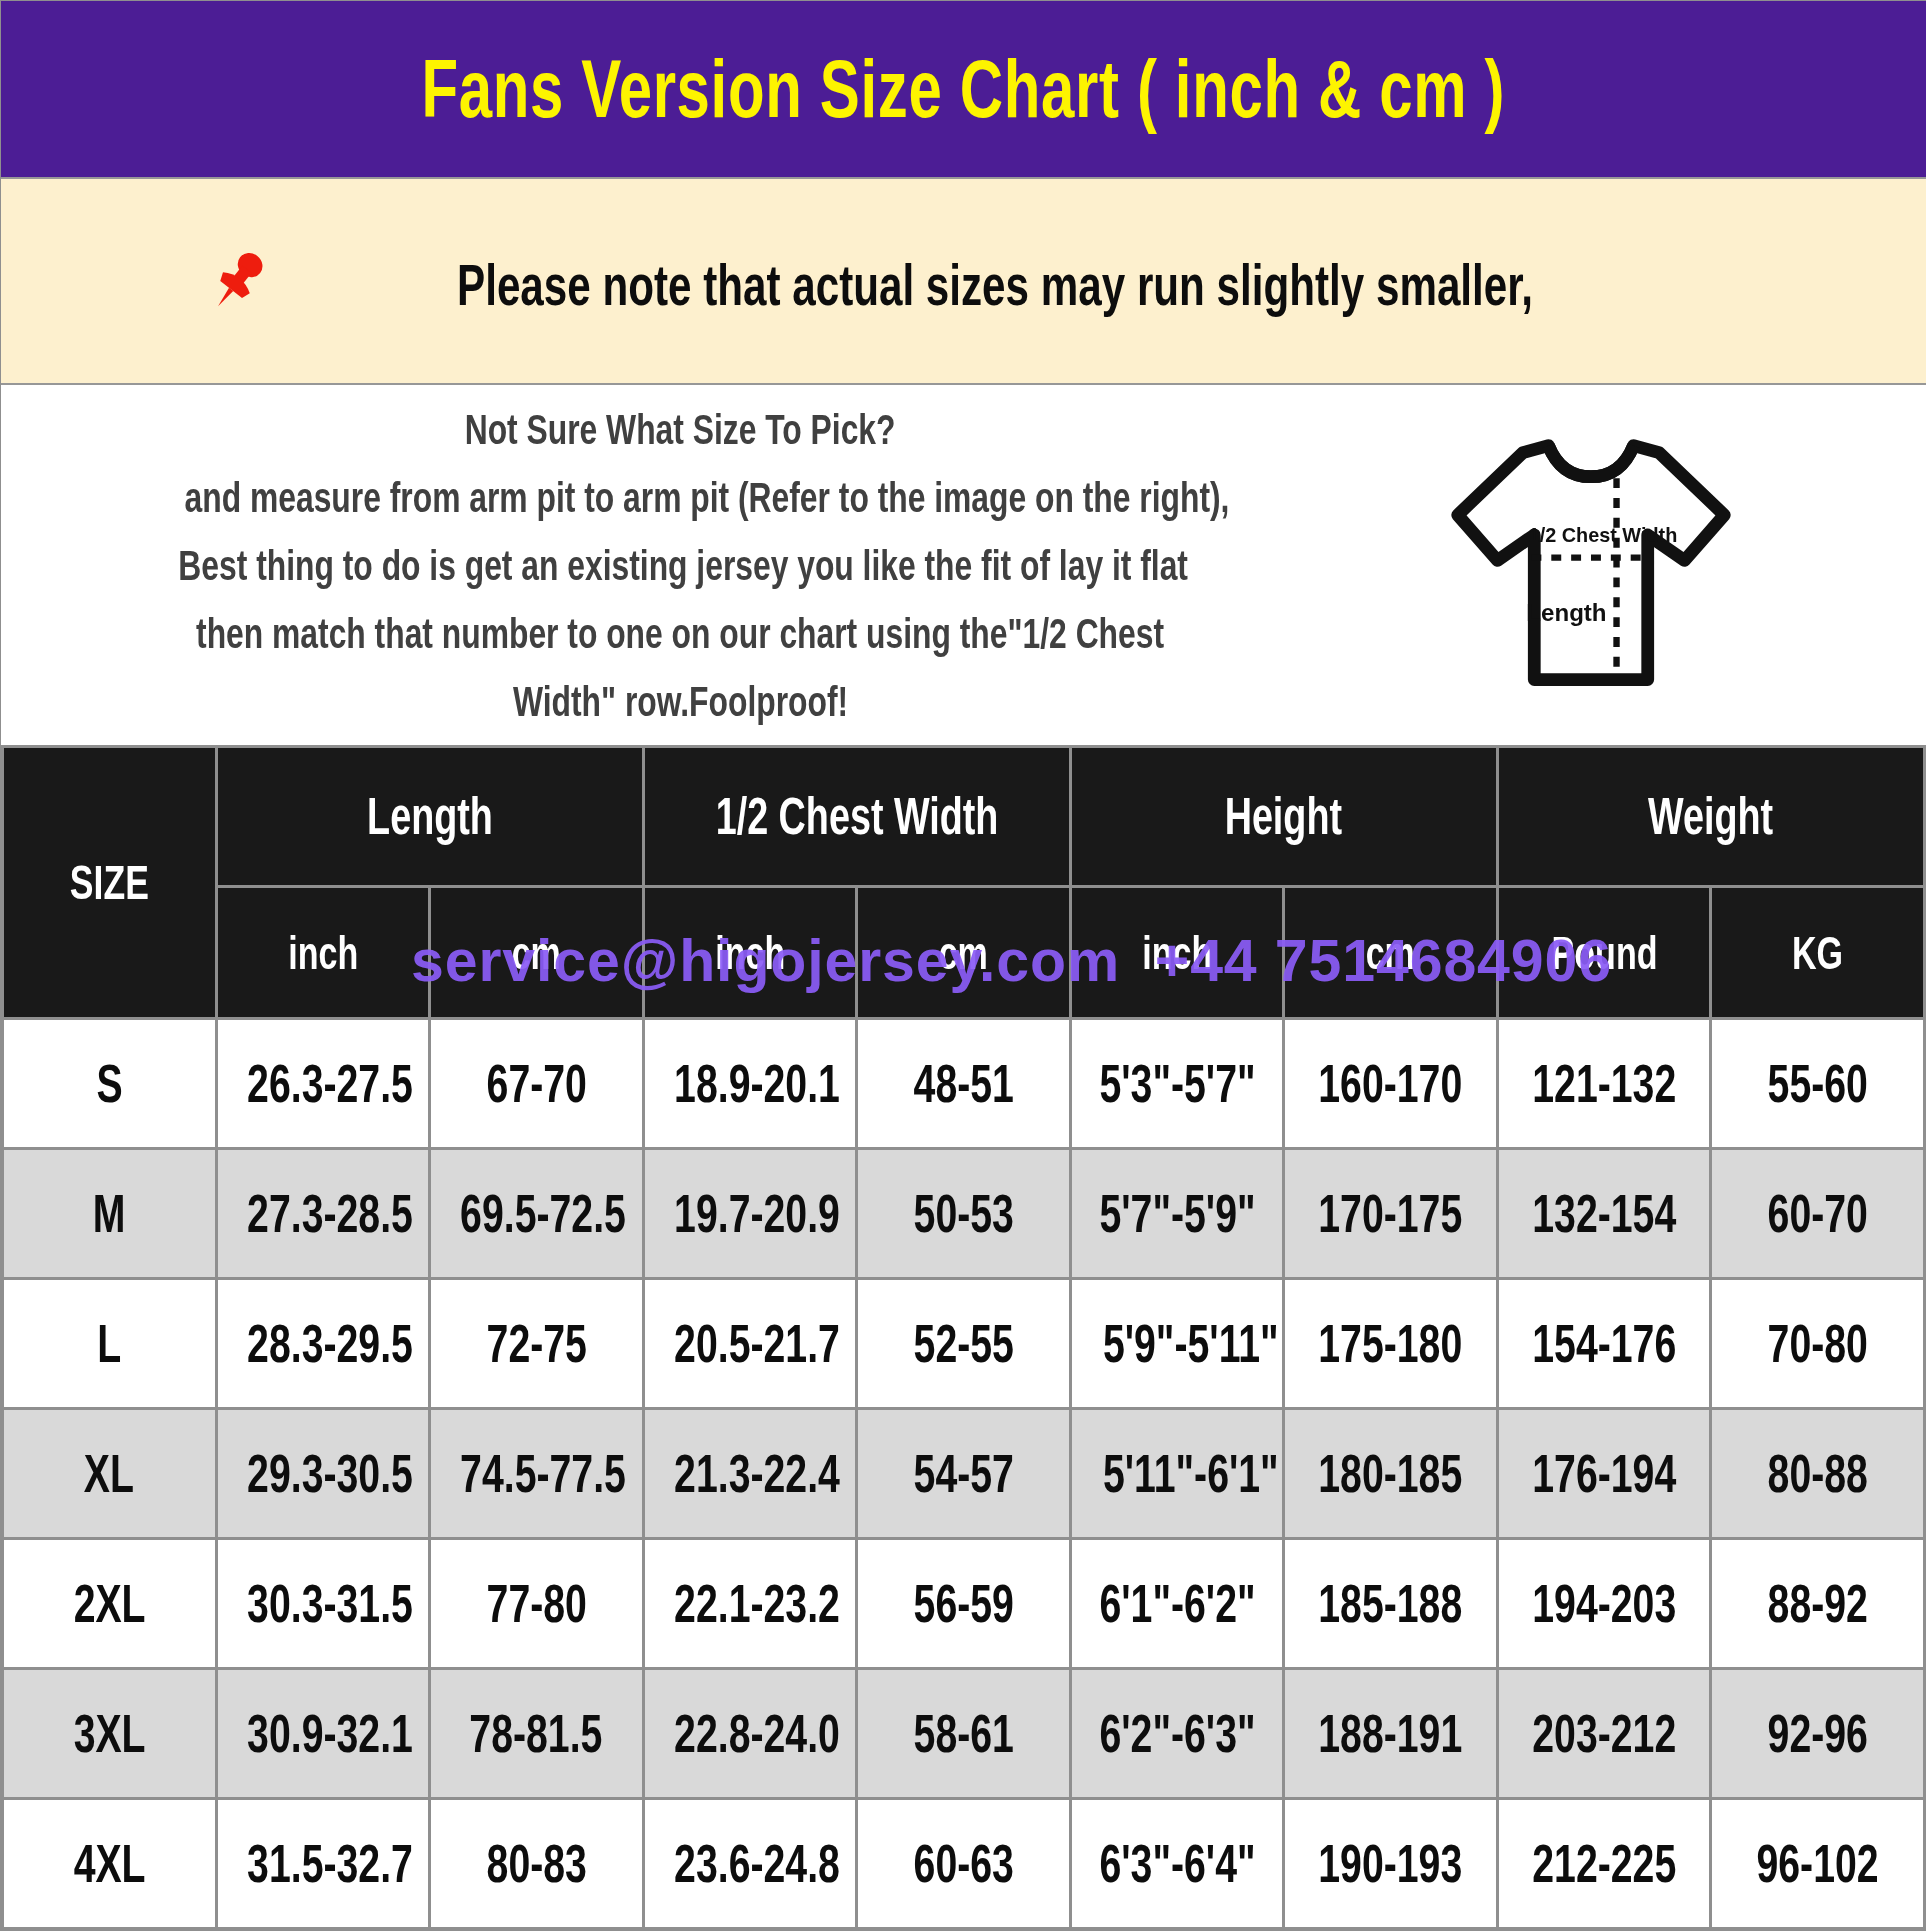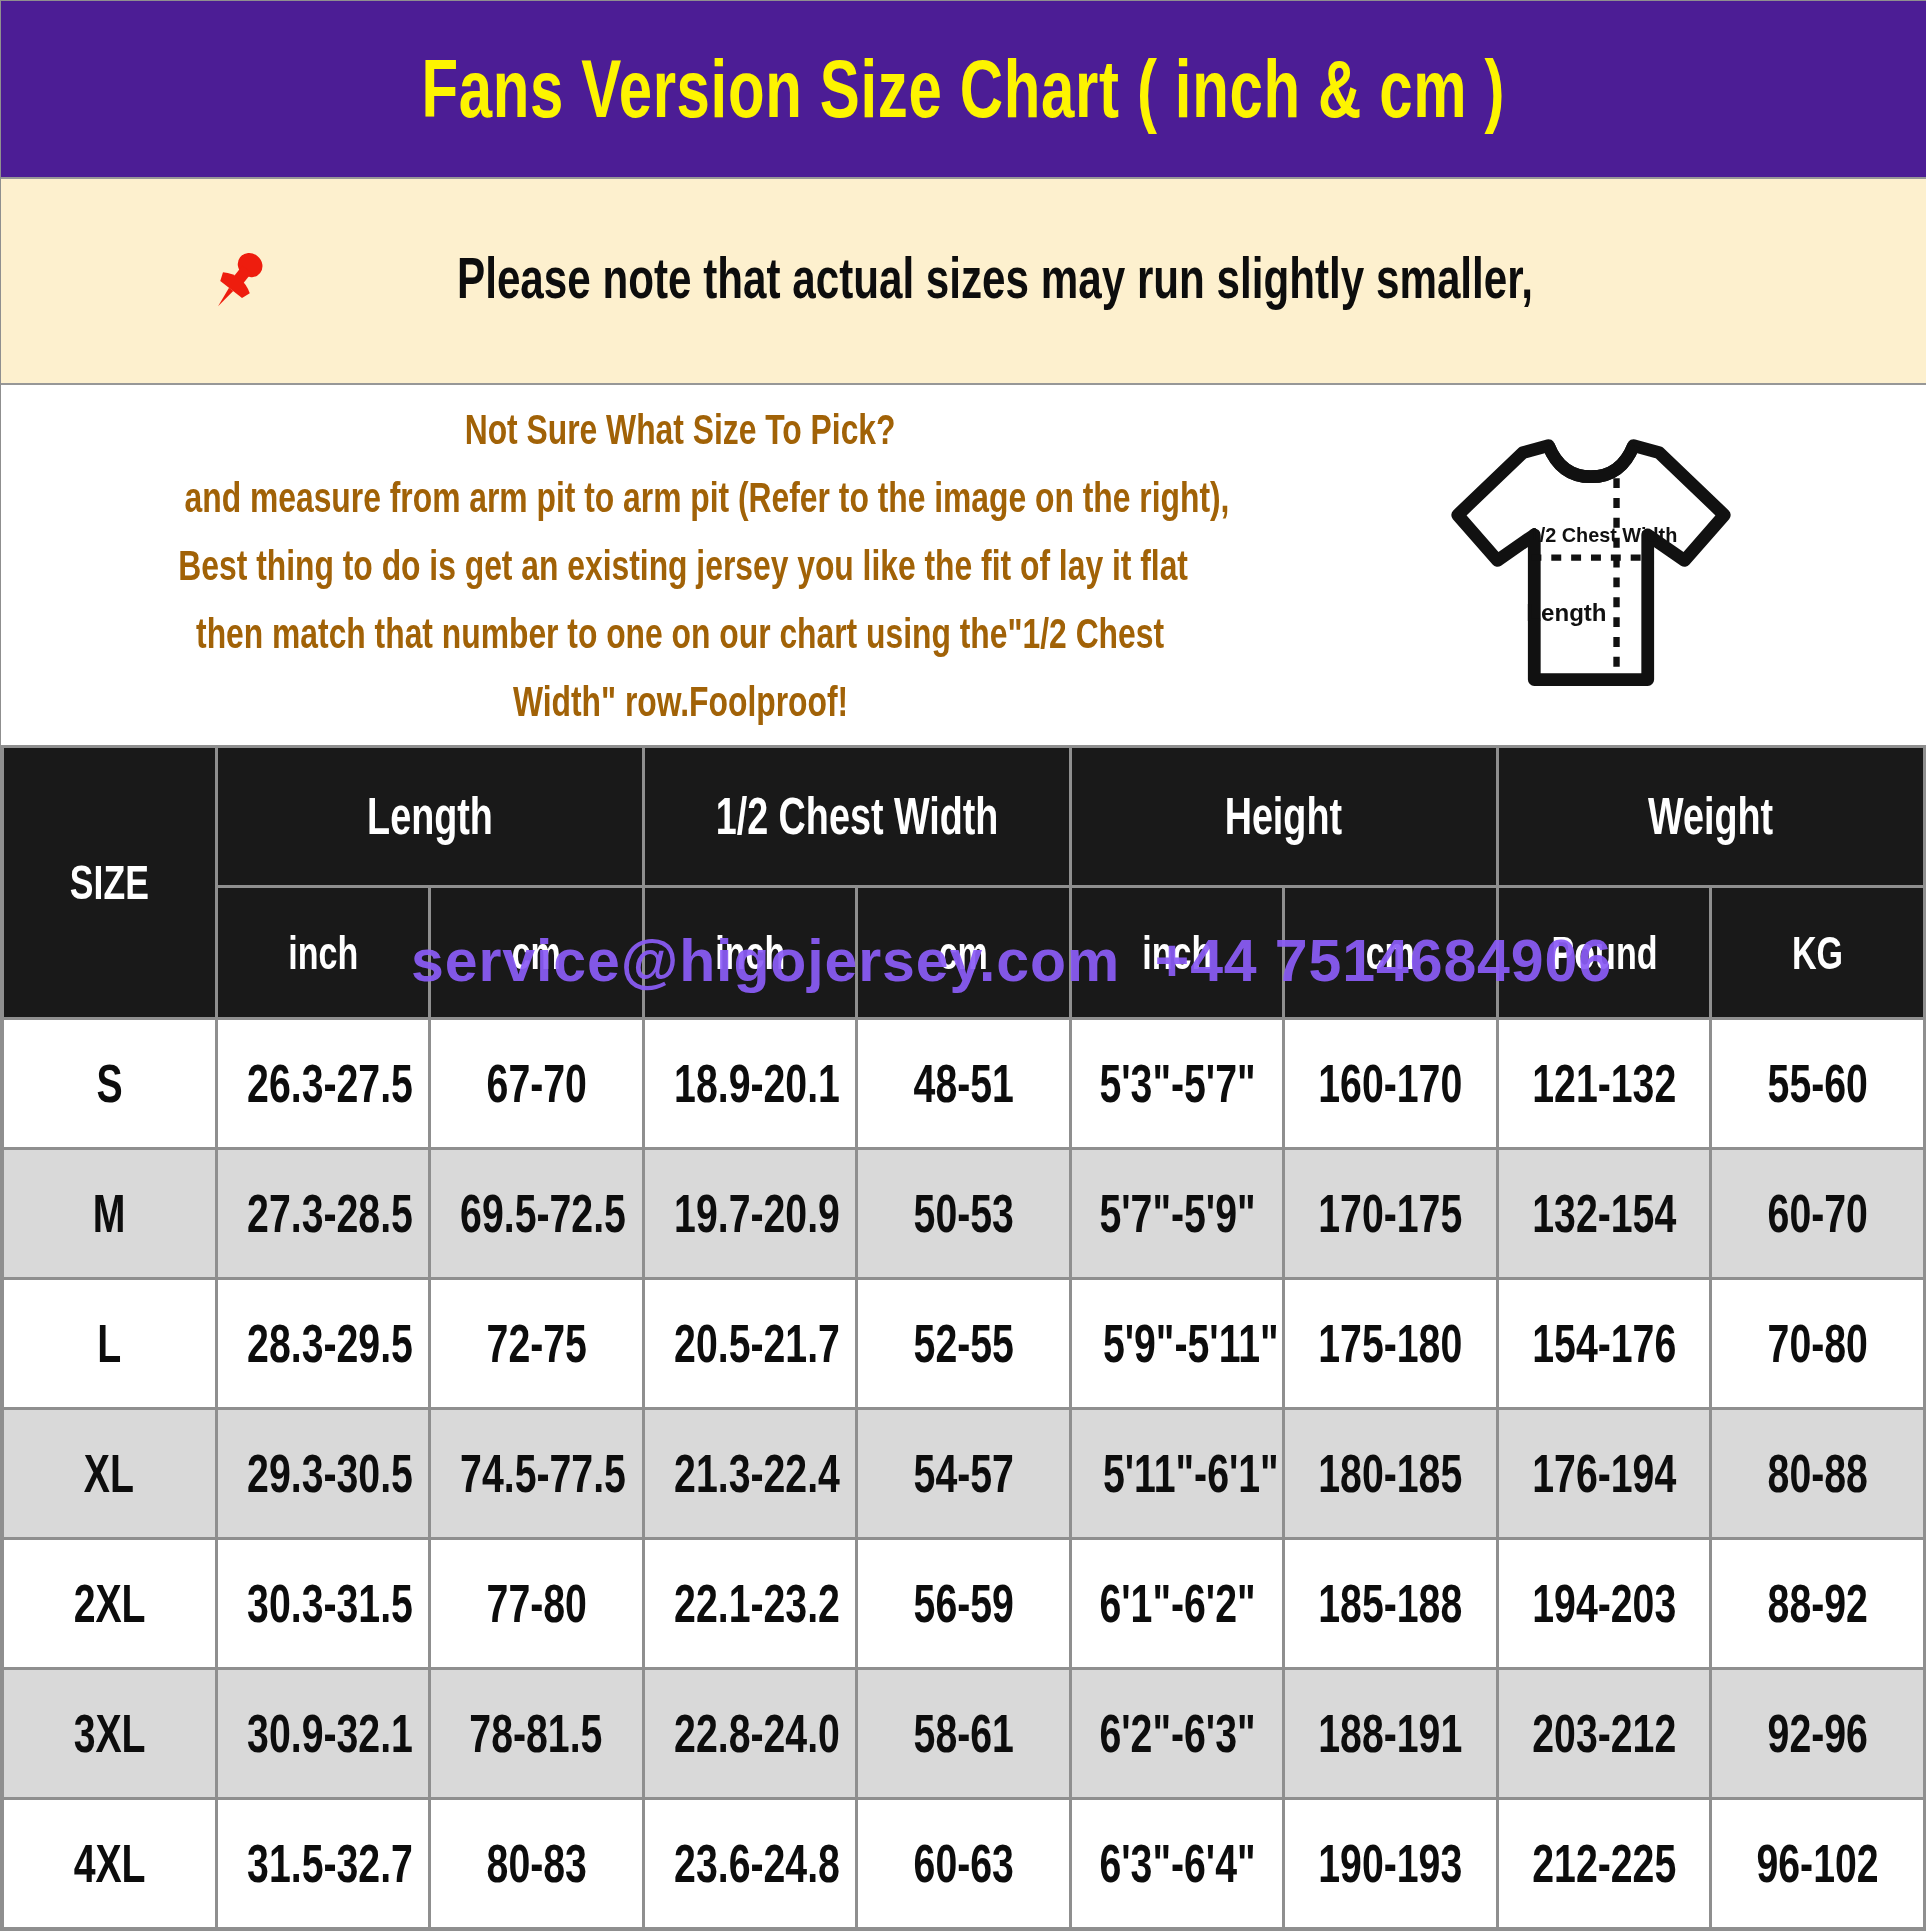--- a/index.html
+++ b/index.html
@@ -16,31 +16,31 @@
   .title-bar{
     height:176px; background:#4c1d95; display:flex; align-items:center; justify-content:center;
   }
   .title-bar .t{ color:#fdf400; font-size:81px; letter-spacing:0.9px; }
 
   
   .note{
     height:208px; background:#fdf0ce; border-top:2.8px solid #979797; border-bottom:2.8px solid #979797;
     display:flex; flex-direction:column; align-items:center; justify-content:center; gap:27.5px;
   }
-  .note-line{ display:flex; align-items:flex-start; justify-content:center; font-size:57px; color:#0d0d0d; }
+  .note-line{ display:flex; align-items:flex-end; justify-content:center; font-size:57px; color:#0d0d0d; }
   .pin{ width:68px; height:73px; margin-right:-5.5px; flex:0 0 auto; }
   .hl{ color:#ee1d0e; }
   .arrows{ font-family:"DejaVu Sans","Liberation Sans",sans-serif; font-weight:700; letter-spacing:16.5px; margin-left:13px; }
 
   
   .instructions{ height:360px; background:#ffffff; position:relative; }
   .instr-text{
     position:absolute; left:0; top:0; width:1359px; height:100%;
     display:flex; flex-direction:column; justify-content:center;
-    text-align:center; font-size:43px; line-height:68px; color:#a16207;
+    text-align:center; font-size:43px; line-height:68px; color:#404040;
   }
   .tee{ position:absolute; left:1434px; top:22px; width:312px; height:321px; }
 
   
   .size-table{ width:100%; border-collapse:collapse; table-layout:fixed; }
   .size-table col{ width:11.111%; }
   .size-table th, .size-table td{
     border:3.7px solid #8f8f8f; text-align:center; vertical-align:middle; padding:0;
   }
   .size-table thead th{ background:#191919; color:#ffffff; }

